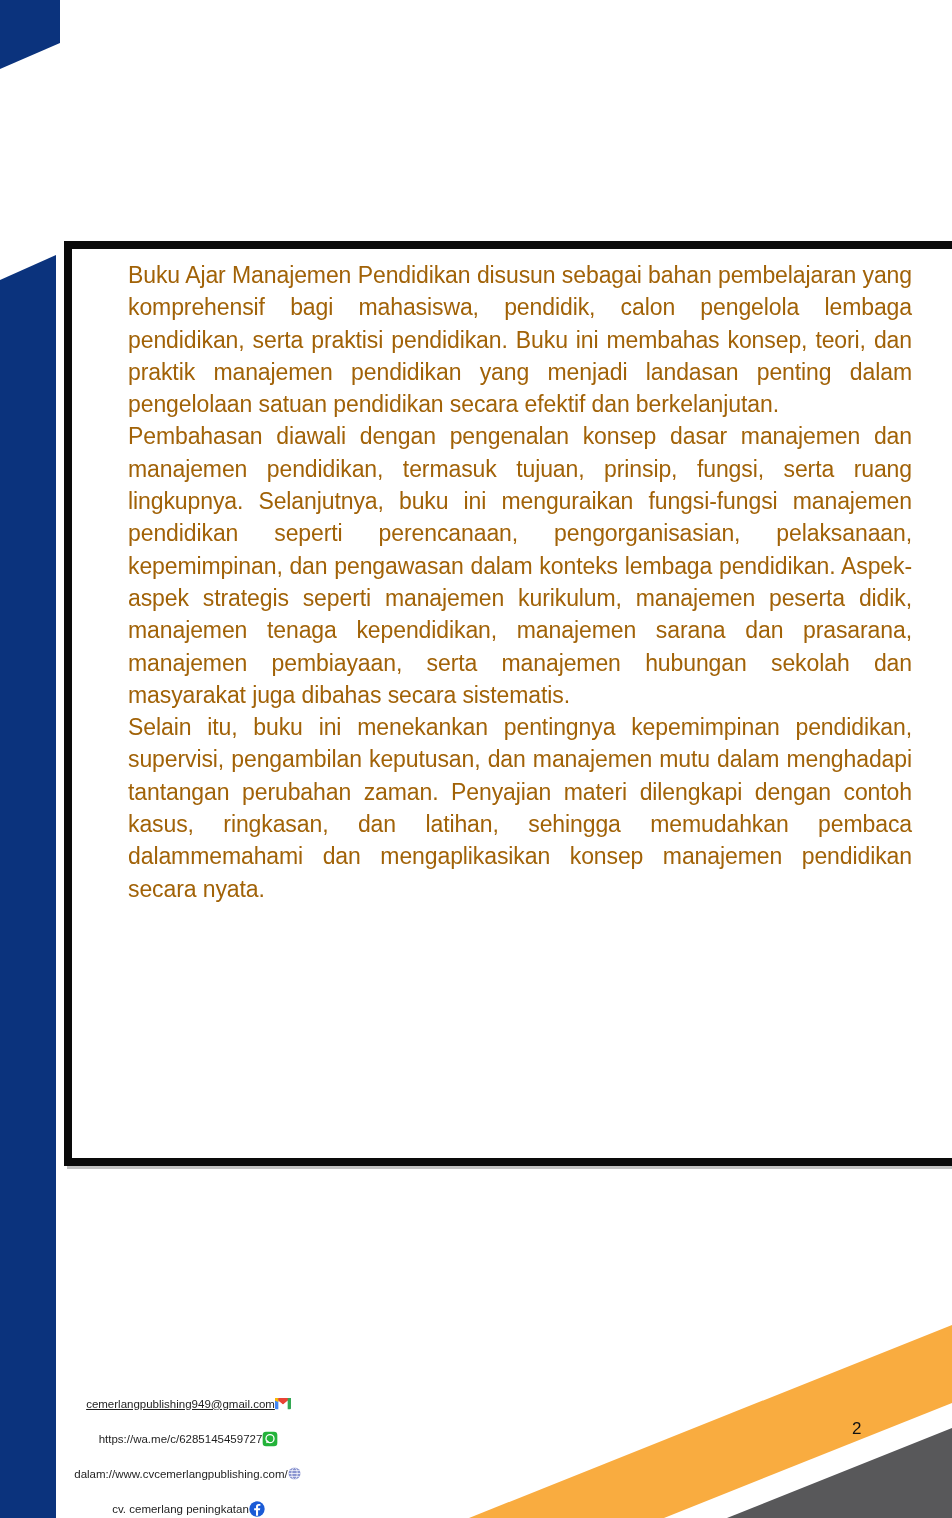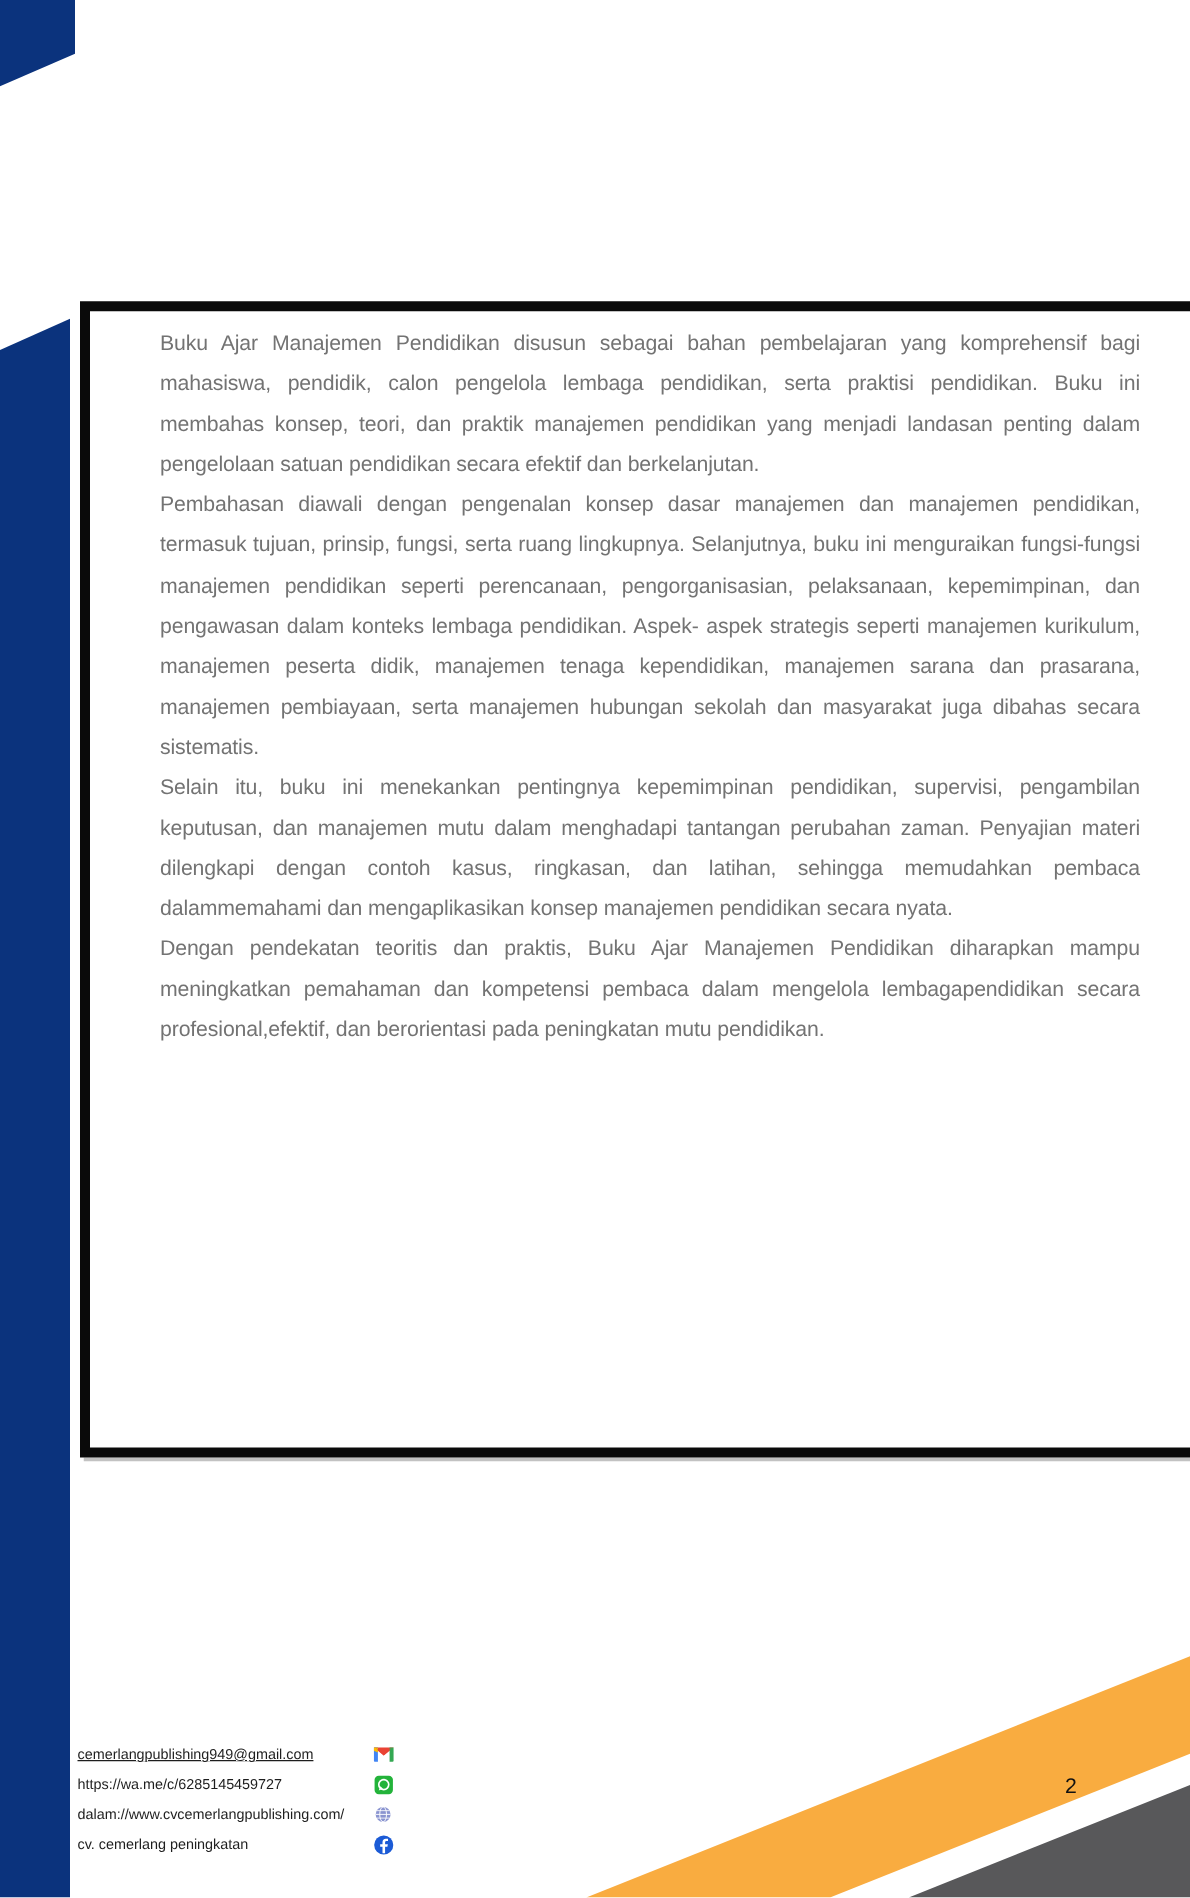--- a/index.html
+++ b/index.html
@@ -30,40 +30,40 @@
     top: 241px;
     width: 902px; 
     height: 925px;
     border: 8px solid #0a0a0a;
     box-shadow: 3px 3px 0 rgba(120,120,120,0.45);
     background: #ffffff;
     z-index: 2;
     padding: 10px 46px 0 56px;
   }
   .synopsis-box p {
-    font-size: 17px;
+    font-size: 23px;
     line-height: 32.3px;
-    color: #737373;
+    color: #a16207;
     text-align: justify;
     letter-spacing: -0.1px;
   }
   .footer-contacts {
     position: absolute;
     left: 62px;
     top: 1395px;
     width: 253px;
     z-index: 3;
   }
   .contact-row {
     display: flex;
     align-items: center;
-    justify-content: space-between;
+    justify-content: center;
     height: 17px;
   }
-  .contact-row + .contact-row { margin-top: 7px; }
+  .contact-row + .contact-row { margin-top: 18px; }
   .contact-label {
     font-size: 11.5px;
     color: #1e1e1e;
     white-space: nowrap;
   }
   .contact-label.underlined { text-decoration: underline; }
   .contact-icon { width: 16px; height: 16px; flex: 0 0 16px; display: block; }
   .page-number {
     position: absolute;
     left: 852px;
@@ -80,21 +80,20 @@
   <polygon points="0,0 60,0 60,43 0,69" fill="var(--navy)"></polygon>
   <polygon points="0,280 56,255 56,1518 0,1518" fill="var(--navy)"></polygon>
   <polygon points="469,1518 952,1325 952,1403 664,1518" fill="var(--yellow)"></polygon>
   <polygon points="727,1518 952,1428 952,1518" fill="var(--gray)"></polygon>
 </svg>
 
 <div class="synopsis-box">
   <p>Buku Ajar Manajemen Pendidikan disusun sebagai bahan pembelajaran yang komprehensif bagi mahasiswa, pendidik, calon pengelola lembaga pendidikan, serta praktisi pendidikan. Buku ini membahas konsep, teori, dan praktik manajemen pendidikan yang menjadi landasan penting dalam pengelolaan satuan pendidikan secara efektif dan berkelanjutan.</p>
   <p>Pembahasan diawali dengan pengenalan konsep dasar manajemen dan manajemen pendidikan, termasuk tujuan, prinsip, fungsi, serta ruang lingkupnya. Selanjutnya, buku ini menguraikan fungsi-fungsi manajemen pendidikan seperti perencanaan, pengorganisasian, pelaksanaan, kepemimpinan, dan pengawasan dalam konteks lembaga pendidikan. Aspek- aspek strategis seperti manajemen kurikulum, manajemen peserta didik, manajemen tenaga kependidikan, manajemen sarana dan prasarana, manajemen pembiayaan, serta manajemen hubungan sekolah dan masyarakat juga dibahas secara sistematis.</p>
   <p>Selain itu, buku ini menekankan pentingnya kepemimpinan pendidikan, supervisi, pengambilan keputusan, dan manajemen mutu dalam menghadapi tantangan perubahan zaman. Penyajian materi dilengkapi dengan contoh kasus, ringkasan, dan latihan, sehingga memudahkan pembaca dalammemahami  dan mengaplikasikan konsep manajemen pendidikan secara nyata.</p>
-  <p>Dengan pendekatan teoritis dan praktis, Buku Ajar Manajemen Pendidikan diharapkan mampu meningkatkan pemahaman dan kompetensi pembaca dalam mengelola lembagapendidikan secara profesional,efektif, dan berorientasi pada peningkatan mutu pendidikan.</p>
 </div>
 
 <div class="footer-contacts">
 
   <div class="contact-row">
     <span class="contact-label underlined">cemerlangpublishing949@gmail.com</span>
     <svg class="contact-icon" viewBox="0 0 24 24">
       <g transform="translate(0,3)">
         <polygon points="0,0 24,0 12,9.5" fill="var(--gmail_red, #ea4335)"></polygon>
         <path d="M0 0 h5 v17 h-3.5 a1.5 1.5 0 0 1 -1.5 -1.5 Z" fill="var(--gmail_blue, #4285f4)"></path>

